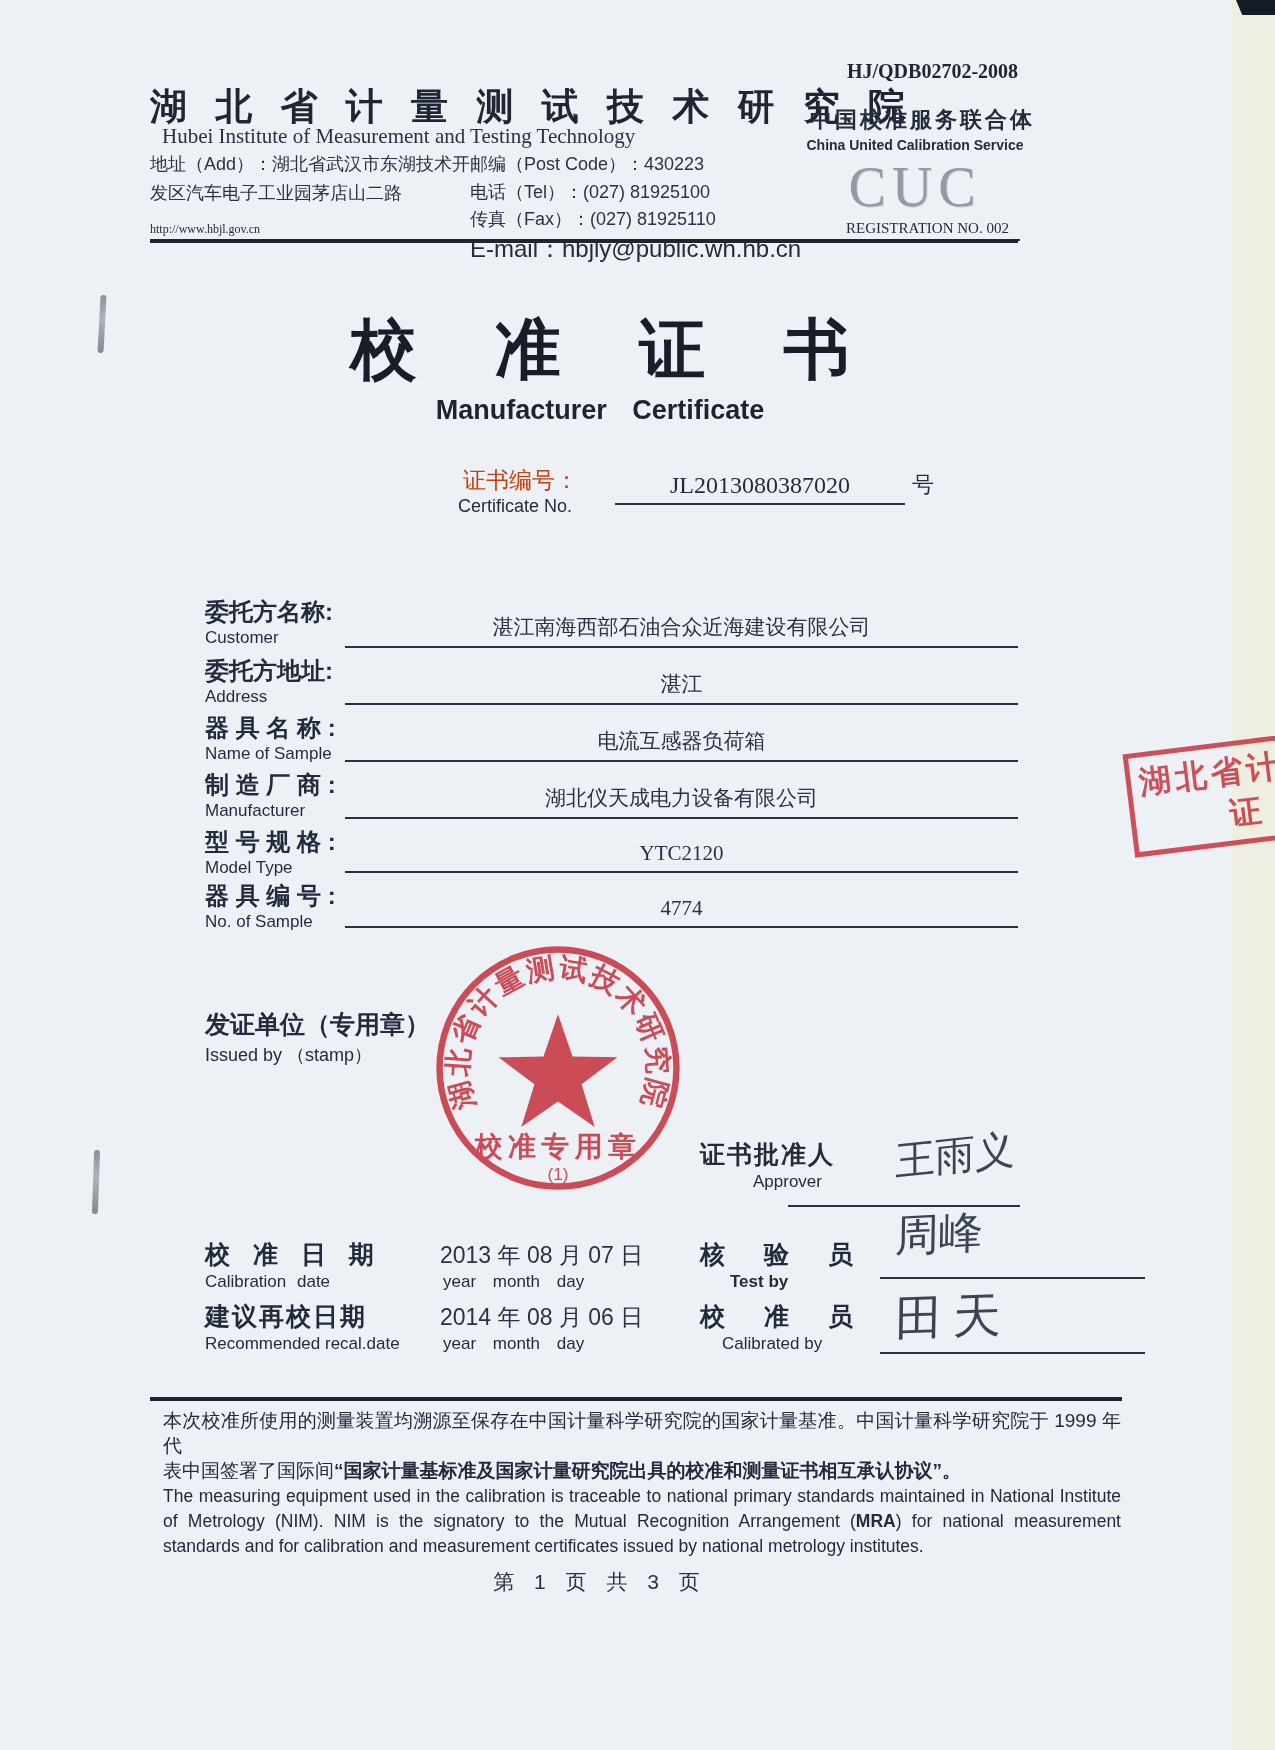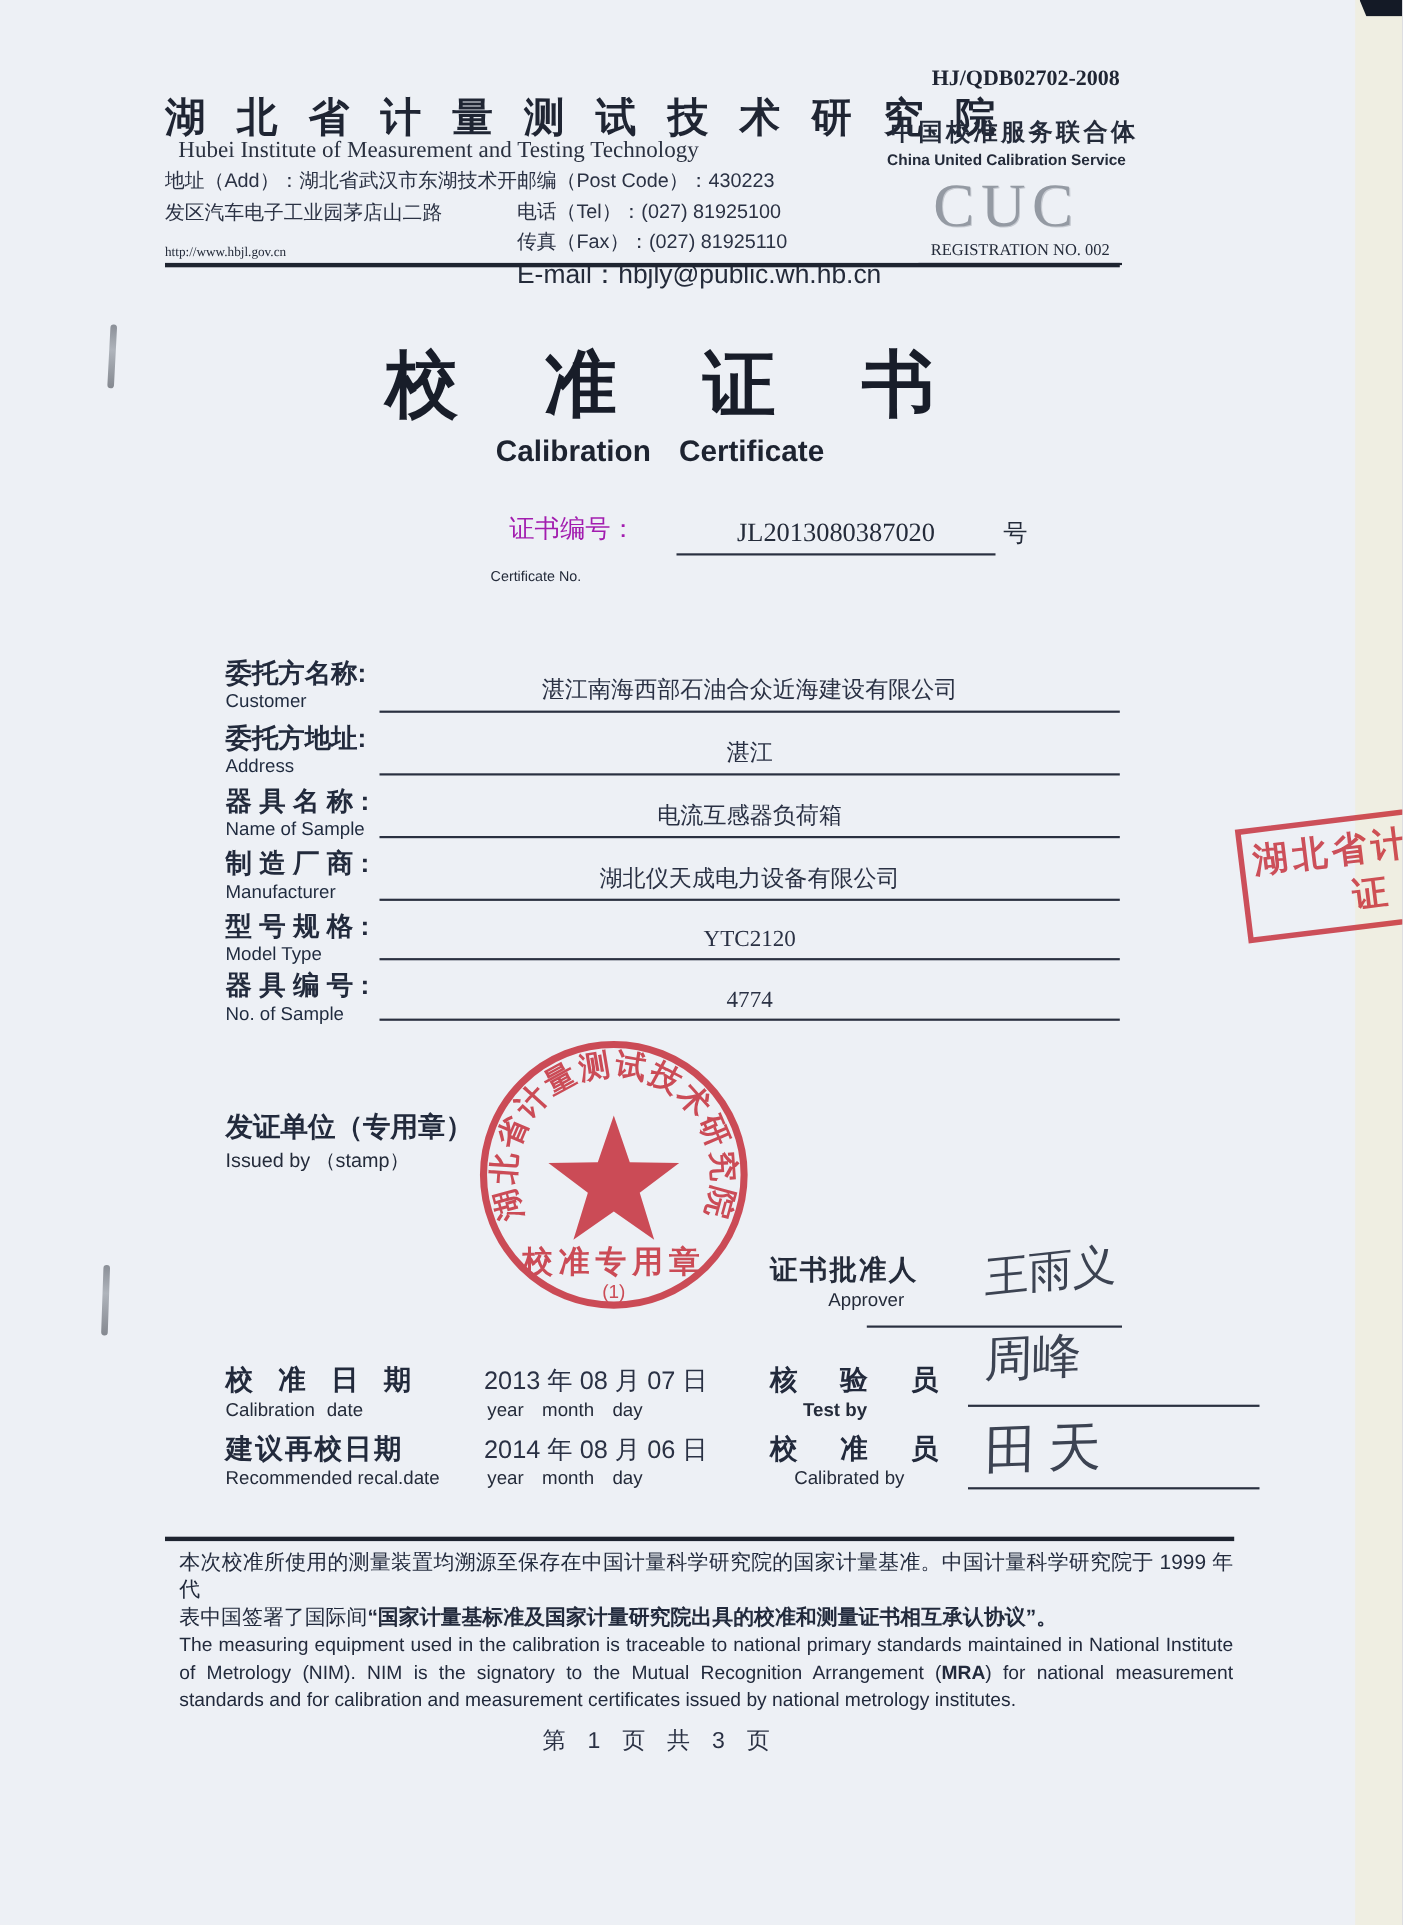--- a/index.html
+++ b/index.html
@@ -32,22 +32,22 @@
   .cuc-en{left:805px;top:137px;width:220px;text-align:center;font-size:14px;font-weight:bold;white-space:nowrap;}
   .cuc-logo{left:810px;top:155px;width:210px;text-align:center;font-size:56px;letter-spacing:6px;
             font-family:"Liberation Serif",serif;color:#949aa3;text-shadow:1px 1px 0 #c6cad1;}
   .registration{left:835px;top:220px;width:185px;text-align:center;font-size:15px;
                 font-family:"Liberation Serif",serif;border-bottom:2px solid #1e2430;padding-bottom:2px;white-space:nowrap;}
   
   .title-cn{left:250px;top:305px;width:700px;text-align:center;font-size:66px;font-weight:bold;
             letter-spacing:30px;color:#181d29;white-space:nowrap;text-indent:30px;}
   .title-en{left:250px;top:395px;width:700px;text-align:center;font-size:27px;font-weight:bold;word-spacing:18px;color:#1d2330;}
   
-  .certno-cn{left:463px;top:465px;font-size:23px;color:#a21caf;}
-  .certno-en{left:446px;top:496px;font-size:13px;margin-top:20px;}
+  .certno-cn{left:463px;top:465px;font-size:23px;color:#c2410c;}
+  .certno-en{left:458px;top:496px;font-size:18px;}
   .certno-val{left:615px;top:472px;width:290px;text-align:center;font-size:24px;
               font-family:"Liberation Serif",serif;border-bottom:2px solid #2a3040;padding-bottom:4px;}
   .certno-suffix{left:912px;top:470px;font-size:22px;}
   
   .f-label-cn{left:205px;font-size:24px;font-weight:bold;color:#222a3c;white-space:nowrap;}
   .f-label-en{left:205px;font-size:17px;color:#1f2a3e;white-space:nowrap;}
   .f-line{left:345px;width:673px;border-bottom:2px solid #2a3040;text-align:center;
           font-size:21px;font-family:"Liberation Serif",serif;padding-bottom:5px;color:#2a3144;}
   
   .issued-cn{left:205px;top:1008px;font-size:25px;font-weight:bold;color:#222a3c;}
@@ -111,21 +111,21 @@
   <div class="abs email">E-mail：hbjly@public.wh.hb.cn</div>
   <div class="abs head-rule"></div>
 
   <div class="abs doc-code">HJ/QDB02702-2008</div>
   <div class="abs cuc-cn">中国校准服务联合体</div>
   <div class="abs cuc-en">China United Calibration Service</div>
   <div class="abs cuc-logo">CUC</div>
   <div class="abs registration">REGISTRATION NO. 002</div>
 
   <div class="abs title-cn">校 准 证 书</div>
-  <div class="abs title-en">Calibration  Certificate</div>
+  <div class="abs title-en">Manufacturer  Certificate</div>
 
   <div class="abs certno-cn">证书编号：</div>
   <div class="abs certno-en">Certificate No.</div>
   <div class="abs certno-val">JL2013080387020</div>
   <div class="abs certno-suffix">号</div>
 
   <div class="abs f-label-cn" style="top:596px">委托方名称:</div>
   <div class="abs f-label-en" style="top:628px">Customer</div>
   <div class="abs f-line" style="top:613px">湛江南海西部石油合众近海建设有限公司</div>
 

